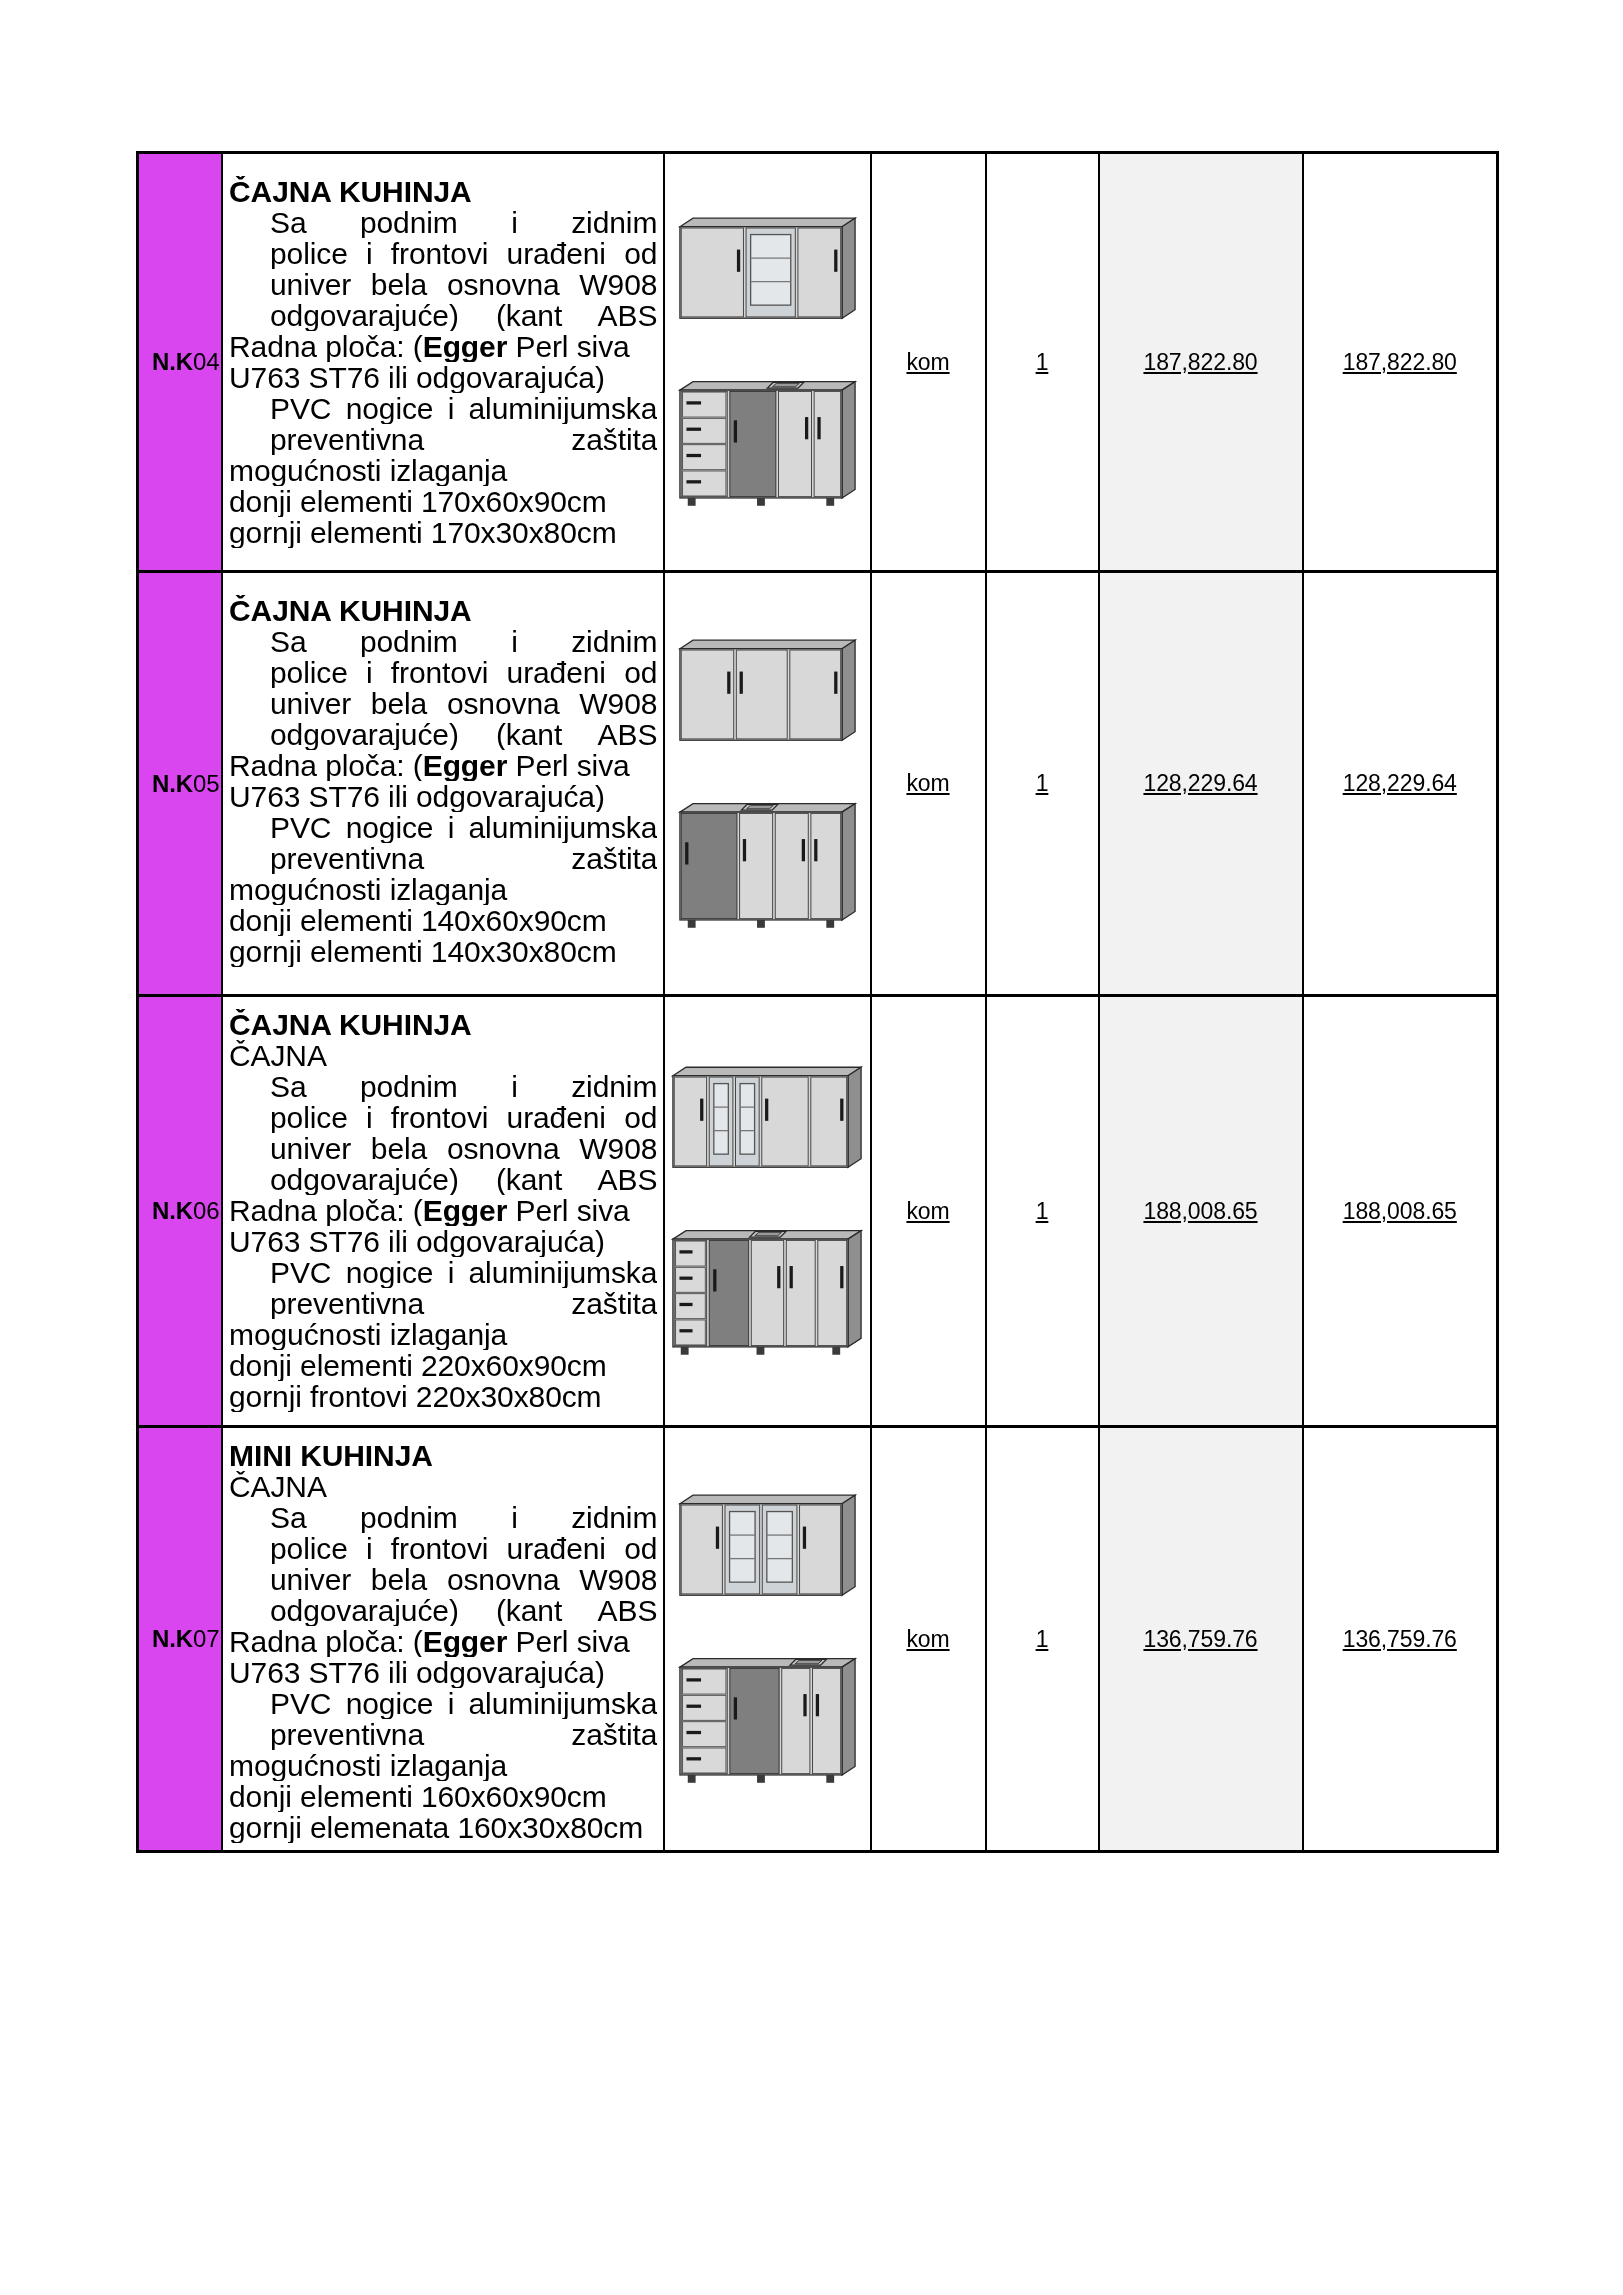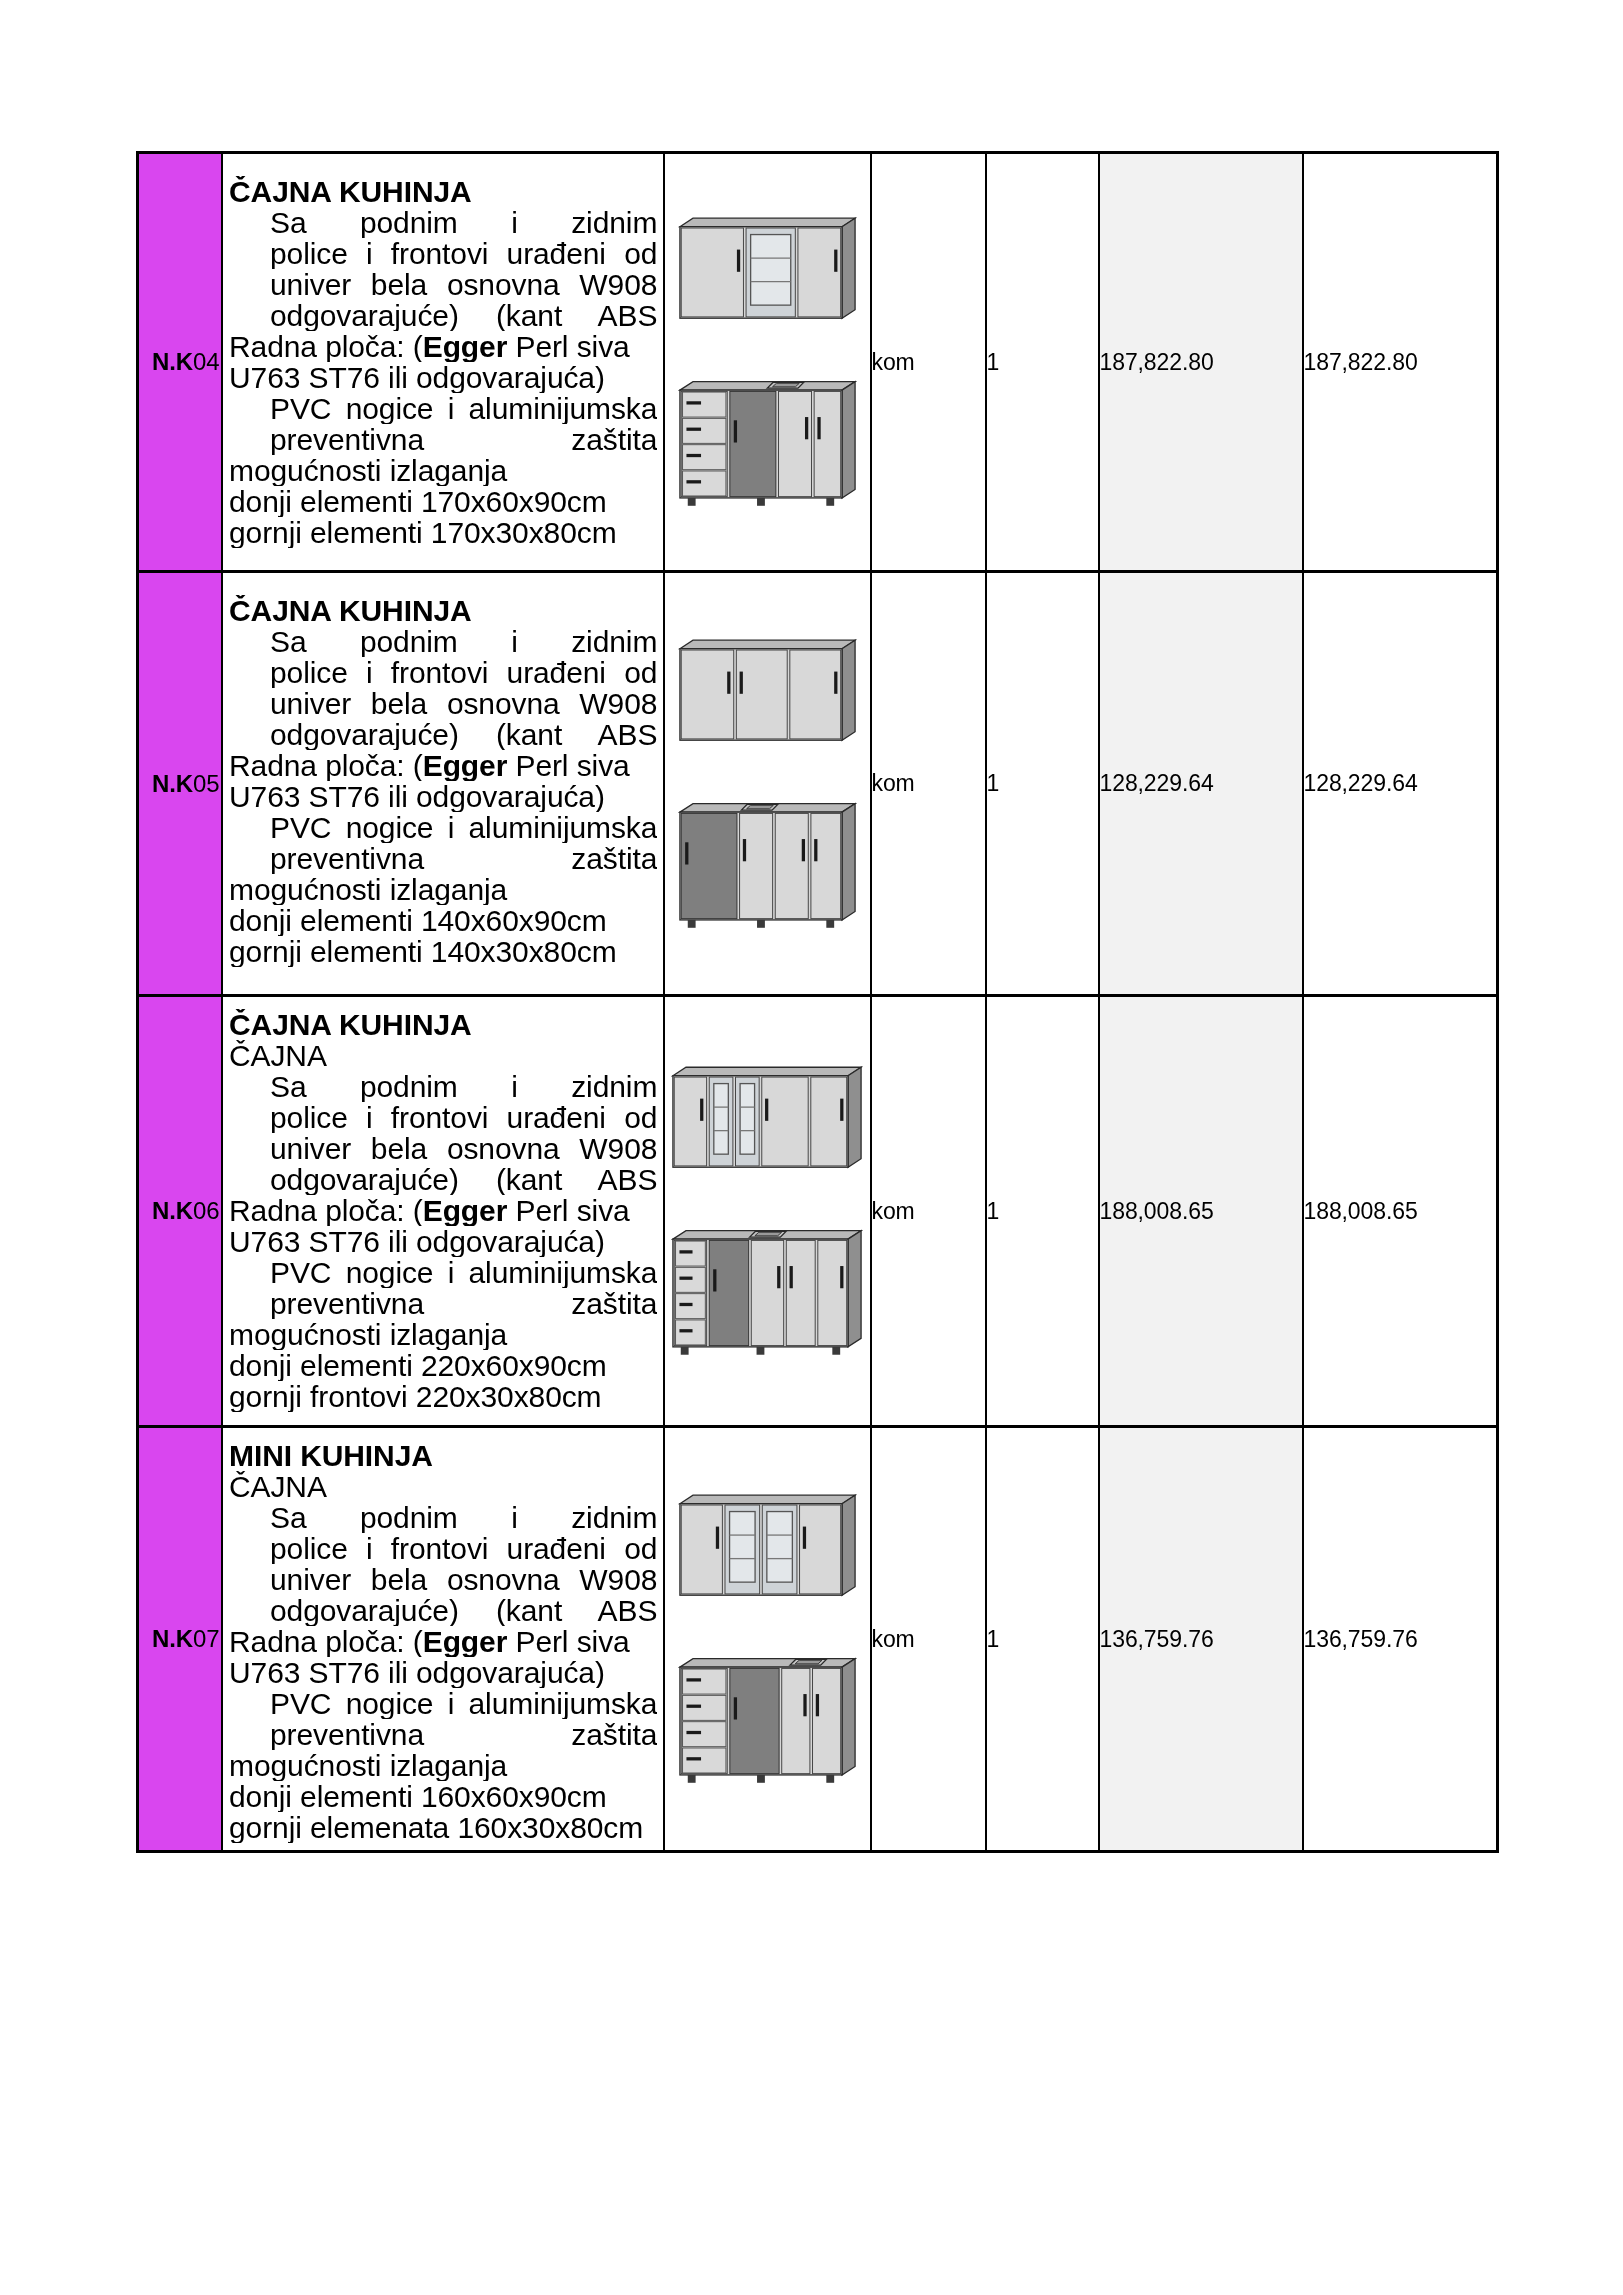--- a/index.html
+++ b/index.html
@@ -43,21 +43,21 @@
     letter-spacing:-0.1px;
   }
   .desc-cell.lines13 { padding-top:11.8px; }
   .line { height:31px; overflow:hidden; white-space:normal; }
   .line.j { text-align:justify; text-align-last:justify;margin-left:41px; }
   .line b { font-weight:bold; }
 
   .img-cell { text-align:center; }
   .img-cell svg { display:block; margin:0 auto; }
 
-  .c { font-size:23px; letter-spacing:-0.1px; }
+  .c { text-align:center; font-size:23px; letter-spacing:-0.1px;text-decoration:underline; }
   .price-cell { background:#F2F2F2; }
 </style>
 </head>
 <body>
 
 <div class="page">
   <table class="price-table">
     <colgroup>
       <col style="width:84px">
         <col style="width:442px">

